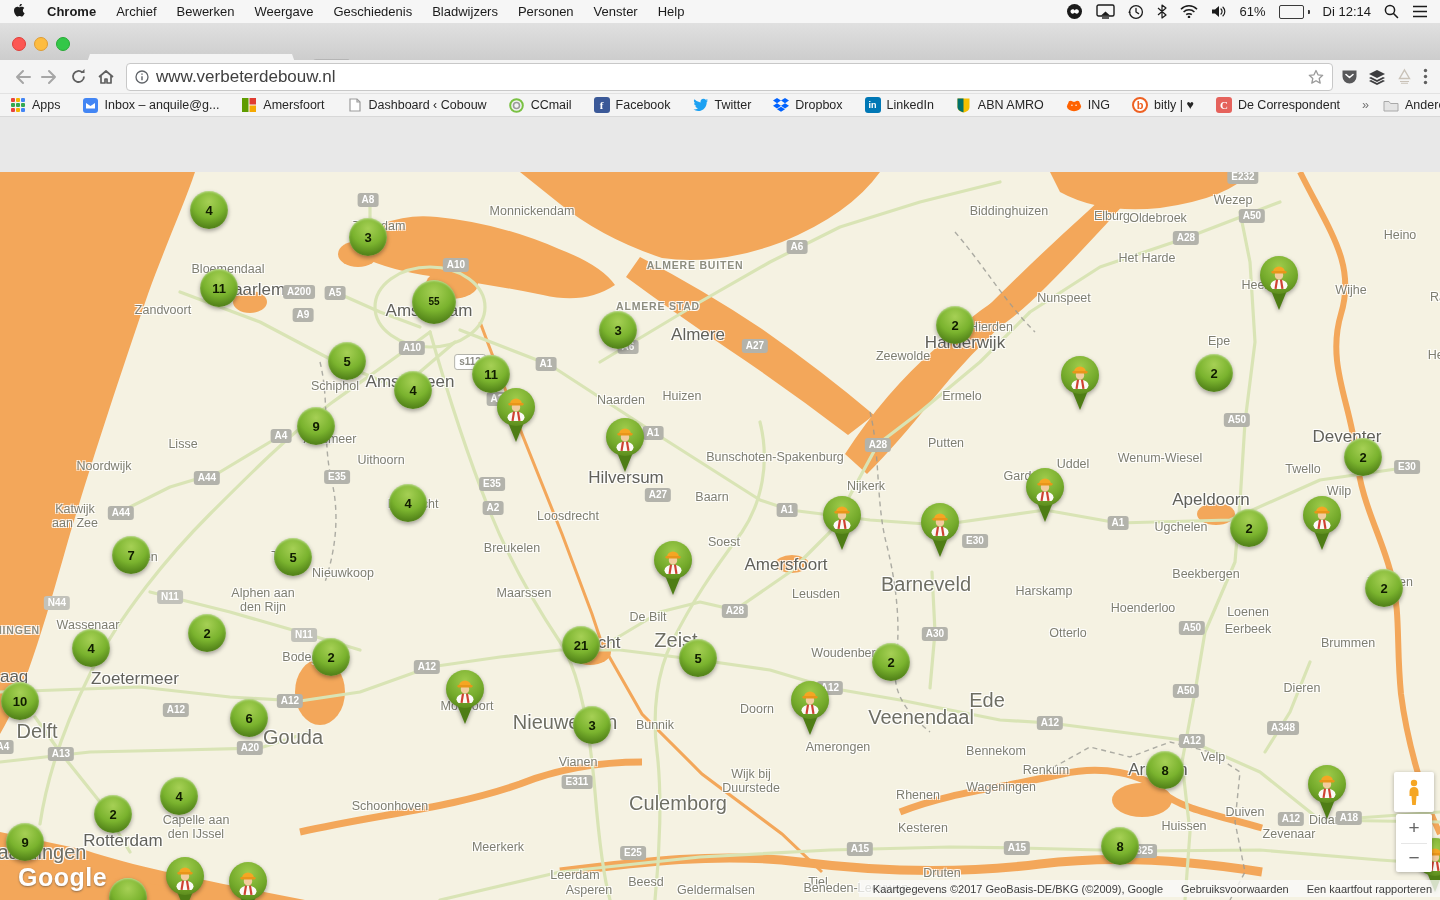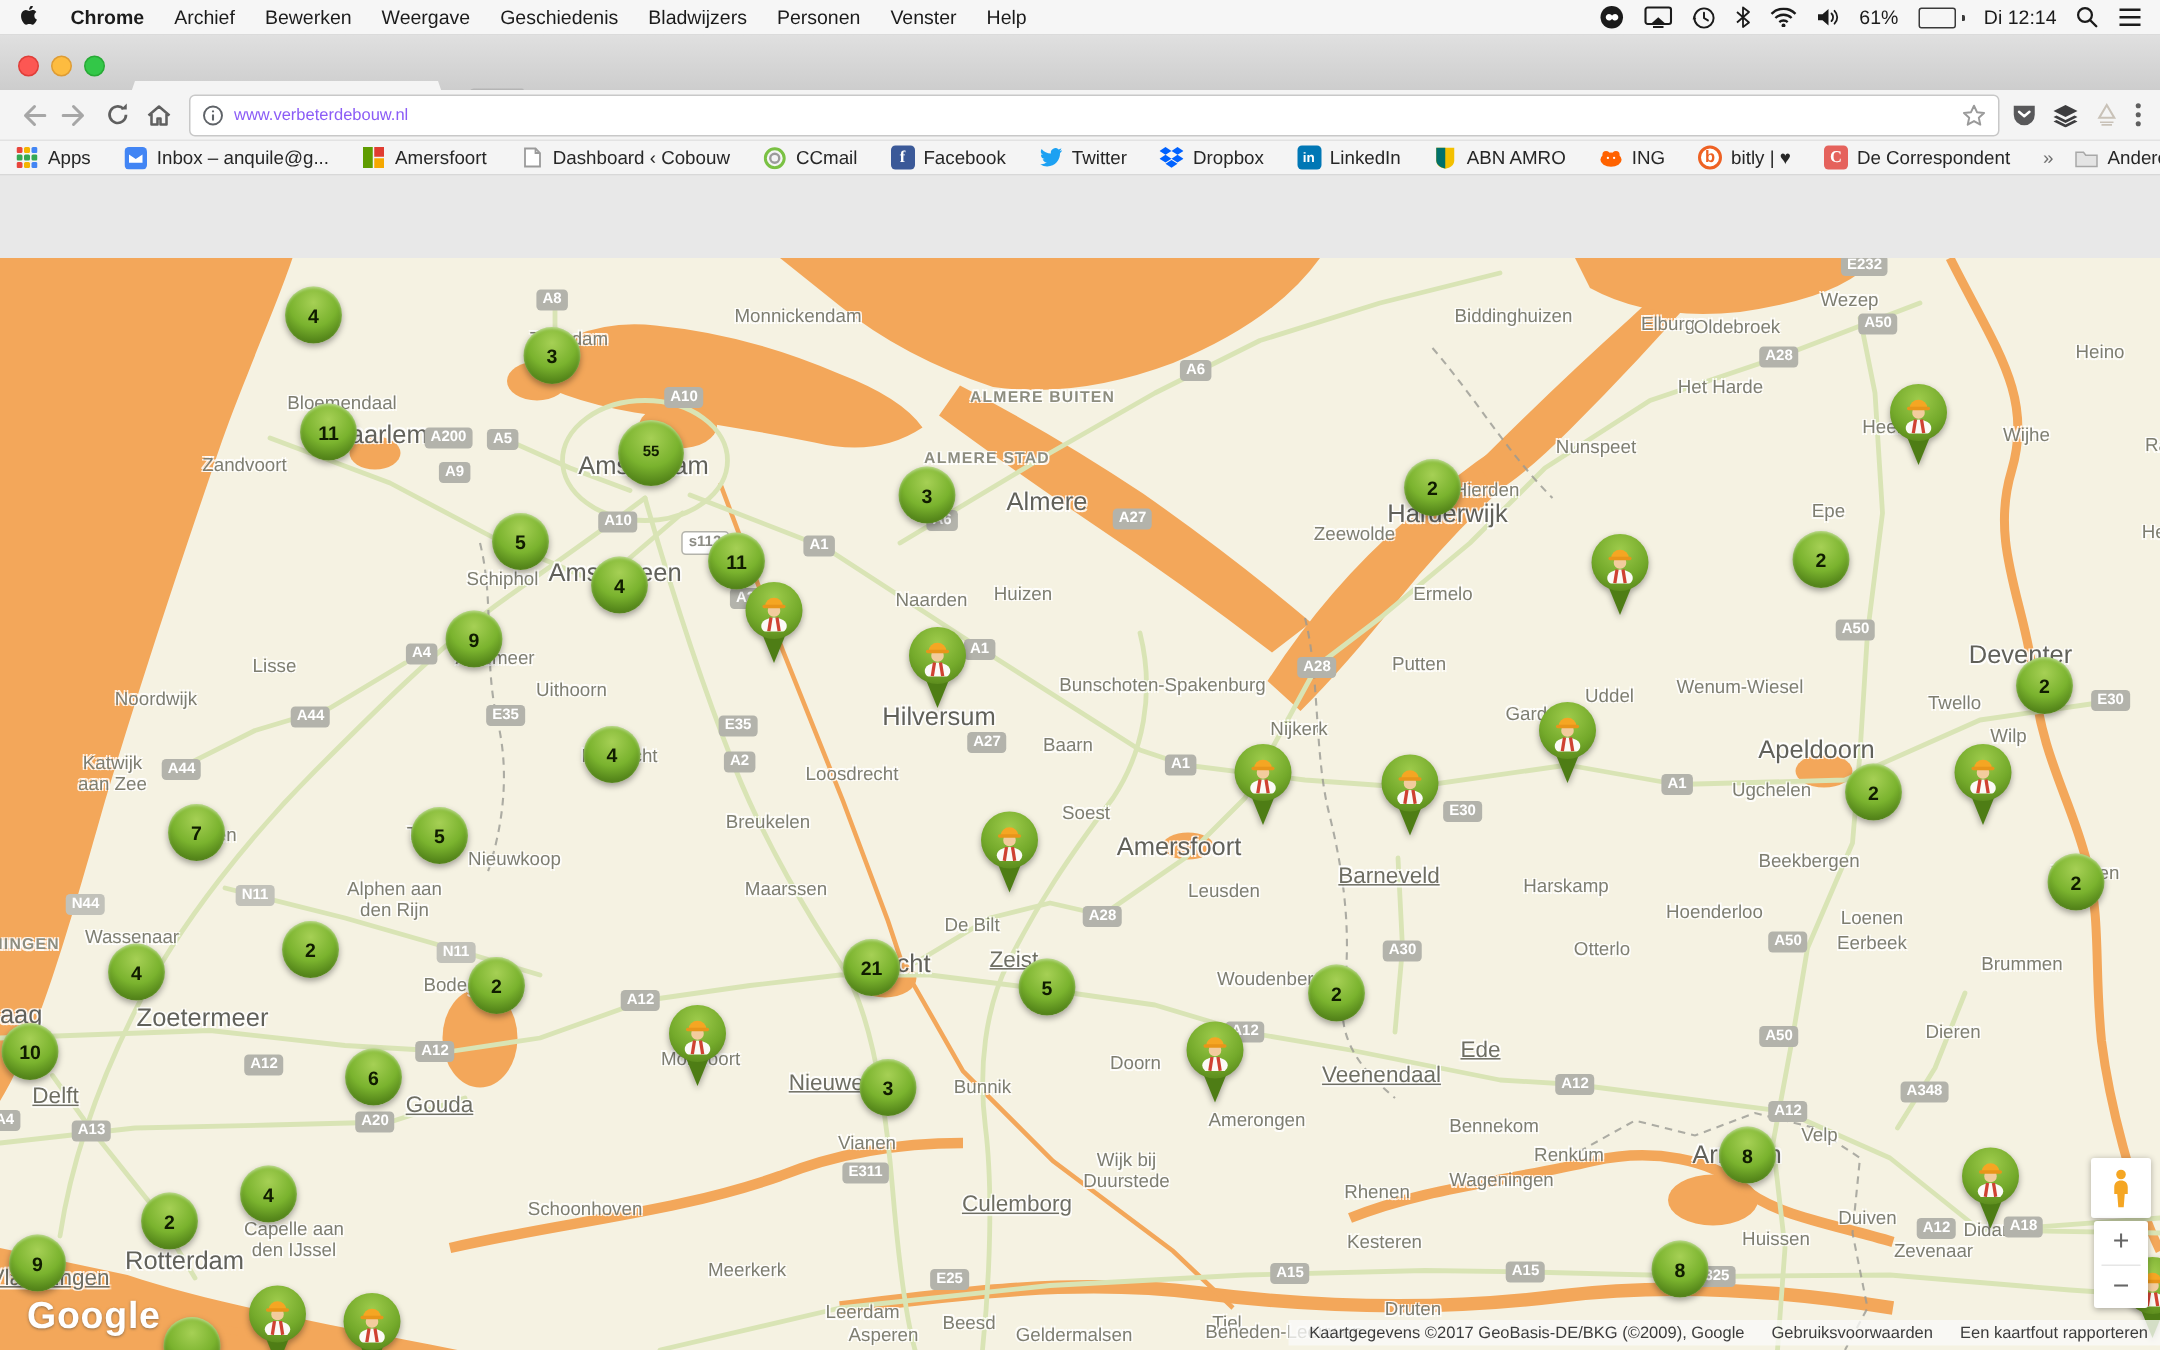--- a/index.html
+++ b/index.html
@@ -32,21 +32,21 @@
     clip-path:polygon(10px 0,212px 0,222px 29px,0 29px);display:flex;align-items:center;padding:0 10px 0 16px;box-sizing:border-box;}
   .tab .ttitle{font-size:12.5px;color:#2b2b2b;margin-left:7px;flex:1;white-space:nowrap;overflow:hidden;}
   .tab .tclose{color:#8a8a8a;font-size:13px;line-height:1;padding:2px;cursor:default;}
   .newtab{position:absolute;left:308px;top:36px;width:34px;height:20px;background:#d8d8d8;border:1px solid #b5b5b5;
     transform:skewX(-28deg);border-radius:2px;}
   .profile-name{position:absolute;right:13px;top:36px;font-size:13px;color:#262626;}
 
   #toolbar{position:absolute;top:60px;left:0;right:0;height:34px;background:#f4f4f4;display:flex;align-items:center;padding:0 8px;box-sizing:border-box;border-bottom:1px solid #e2e2e2;}
   .navbtn{width:28px;height:28px;display:flex;align-items:center;justify-content:center;border-radius:4px;}
   #omnibox{flex:1;height:26px;margin:0 8px 0 6px;background:#fff;border:1px solid #c8c8c8;border-radius:4px;display:flex;align-items:center;padding:0 8px;gap:7px;}
-  #omnibox .url{font-size:11px;color:#8b5cf6;flex:1;}
+  #omnibox .url{font-size:17px;color:#404040;flex:1;}
   .extbtns{display:flex;align-items:center;gap:10px;padding-right:4px;}
 
   #bookmarksbar{position:absolute;top:94px;left:0;right:0;height:23px;background:#f4f4f4;border-bottom:1px solid #d8d8d8;
     display:flex;align-items:center;font-size:12.5px;color:#262626;padding:0 10px;box-sizing:border-box;}
   .bm{display:flex;align-items:center;gap:6px;margin-right:22px;white-space:nowrap;cursor:default;}
   .bm-right{margin-left:auto;display:flex;align-items:center;}
   .bi{width:16px;height:16px;display:inline-flex;align-items:center;justify-content:center;flex:none;
     font:700 11px/1 "Liberation Sans",sans-serif;color:#fff;border-radius:3px;box-sizing:border-box;}
 
   
@@ -56,21 +56,21 @@
   #logo .l2{font-size:17px;font-weight:700;letter-spacing:1.5px;margin-top:1px;}
   #sitenav{display:flex;gap:46px;margin-left:28px;}
   #sitenav .nav{color:#fff;font-size:15px;font-weight:600;cursor:pointer;}
 
   
   #map{position:absolute;top:172px;left:0;width:1440px;height:728px;background:#f5f2e2;overflow:hidden;}
   #mapbg{position:absolute;left:0;top:0;}
   .mlabel{position:absolute;transform:translate(-50%,-50%);white-space:pre-line;text-align:center;line-height:1.15;
     text-shadow:-1px -1px 0 rgba(255,255,255,.85),1px -1px 0 rgba(255,255,255,.85),-1px 1px 0 rgba(255,255,255,.85),1px 1px 0 rgba(255,255,255,.85);}
   .mlabel.xl{font-size:17px;color:#61615a;}
-  .mlabel.lg{font-size:15px;color:#6e6e63;text-decoration:underline;}
+  .mlabel.lg{font-size:20px;color:#6e6e63;}
   .mlabel.md{font-size:12.5px;color:#7e7e71;}
   .mlabel.caps{font-size:10.5px;font-weight:700;letter-spacing:.8px;color:#8d8d7f;}
   .shield{position:absolute;transform:translate(-50%,-50%);font:700 10px/1 "Liberation Sans",sans-serif;color:#fff;
     background:#b3b3ab;border-radius:3px;padding:2px 4px;}
   .shield.n{background:#c2c2ba;}
   .shield.s{background:#fff;color:#8d8d85;border:1px solid #b3b3ab;}
   .cluster{position:absolute;width:38px;height:38px;border-radius:50%;transform:translate(-50%,-50%);
     background:radial-gradient(circle at 50% 28%,#a6d055 0%,#7ab32e 48%,#588a1c 74%,#3f6410 100%);
     box-shadow:0 2px 4px rgba(0,0,0,.35), inset 0 1px 2px rgba(255,255,255,.45);
     display:flex;align-items:center;justify-content:center;font:700 13px/1 "Liberation Sans",sans-serif;color:#101c00;cursor:pointer;}

